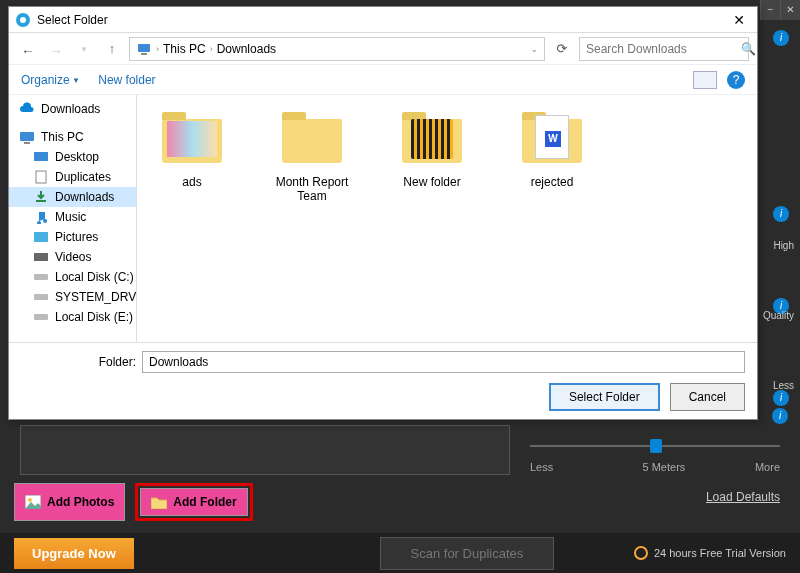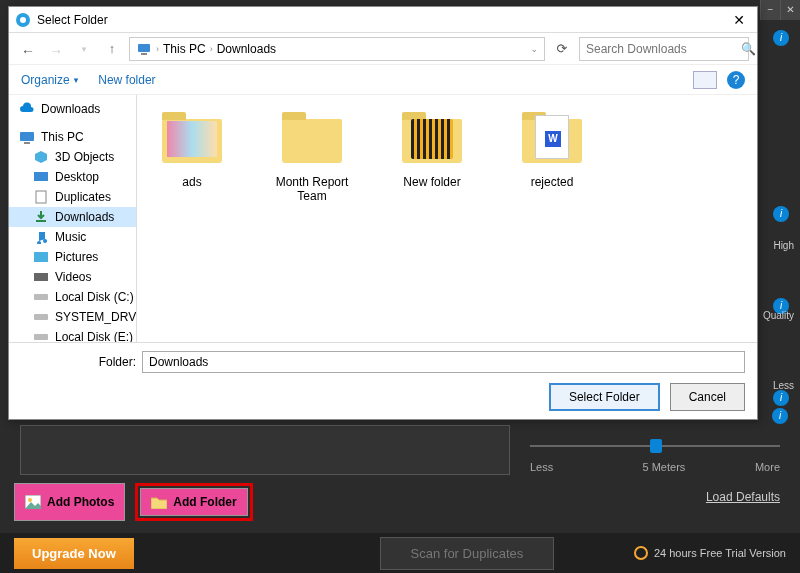--- a/index.html
+++ b/index.html
@@ -195,26 +195,20 @@
       <div style="height:8px"></div>
       <div class="tree-item">
           <svg class="tree-ic" viewBox="0 0 16 14">
             <rect x="1" y="2" width="14" height="9" fill="#3a8ad6" rx="1"></rect>
             <rect x="5" y="12" width="6" height="2" fill="#888"></rect>
           </svg>
           <span>This PC</span>
         </div>
       <div class="tree-item child">
           <svg class="tree-ic" viewBox="0 0 16 14">
-            <path d="M8 1 L14 4 V10 L8 13 L2 10 V4 Z" fill="#4ab0e0"></path>
-          </svg>
-          <span>3D Objects</span>
-        </div>
-      <div class="tree-item child">
-          <svg class="tree-ic" viewBox="0 0 16 14">
             <rect x="1" y="2" width="14" height="9" fill="#3a8ad6"></rect>
           </svg>
           <span>Desktop</span>
         </div>
       <div class="tree-item child">
           <svg class="tree-ic" viewBox="0 0 16 14">
             <rect x="3" y="1" width="10" height="12" fill="#fff" stroke="#888"></rect>
           </svg>
           <span>Duplicates</span>
         </div>

